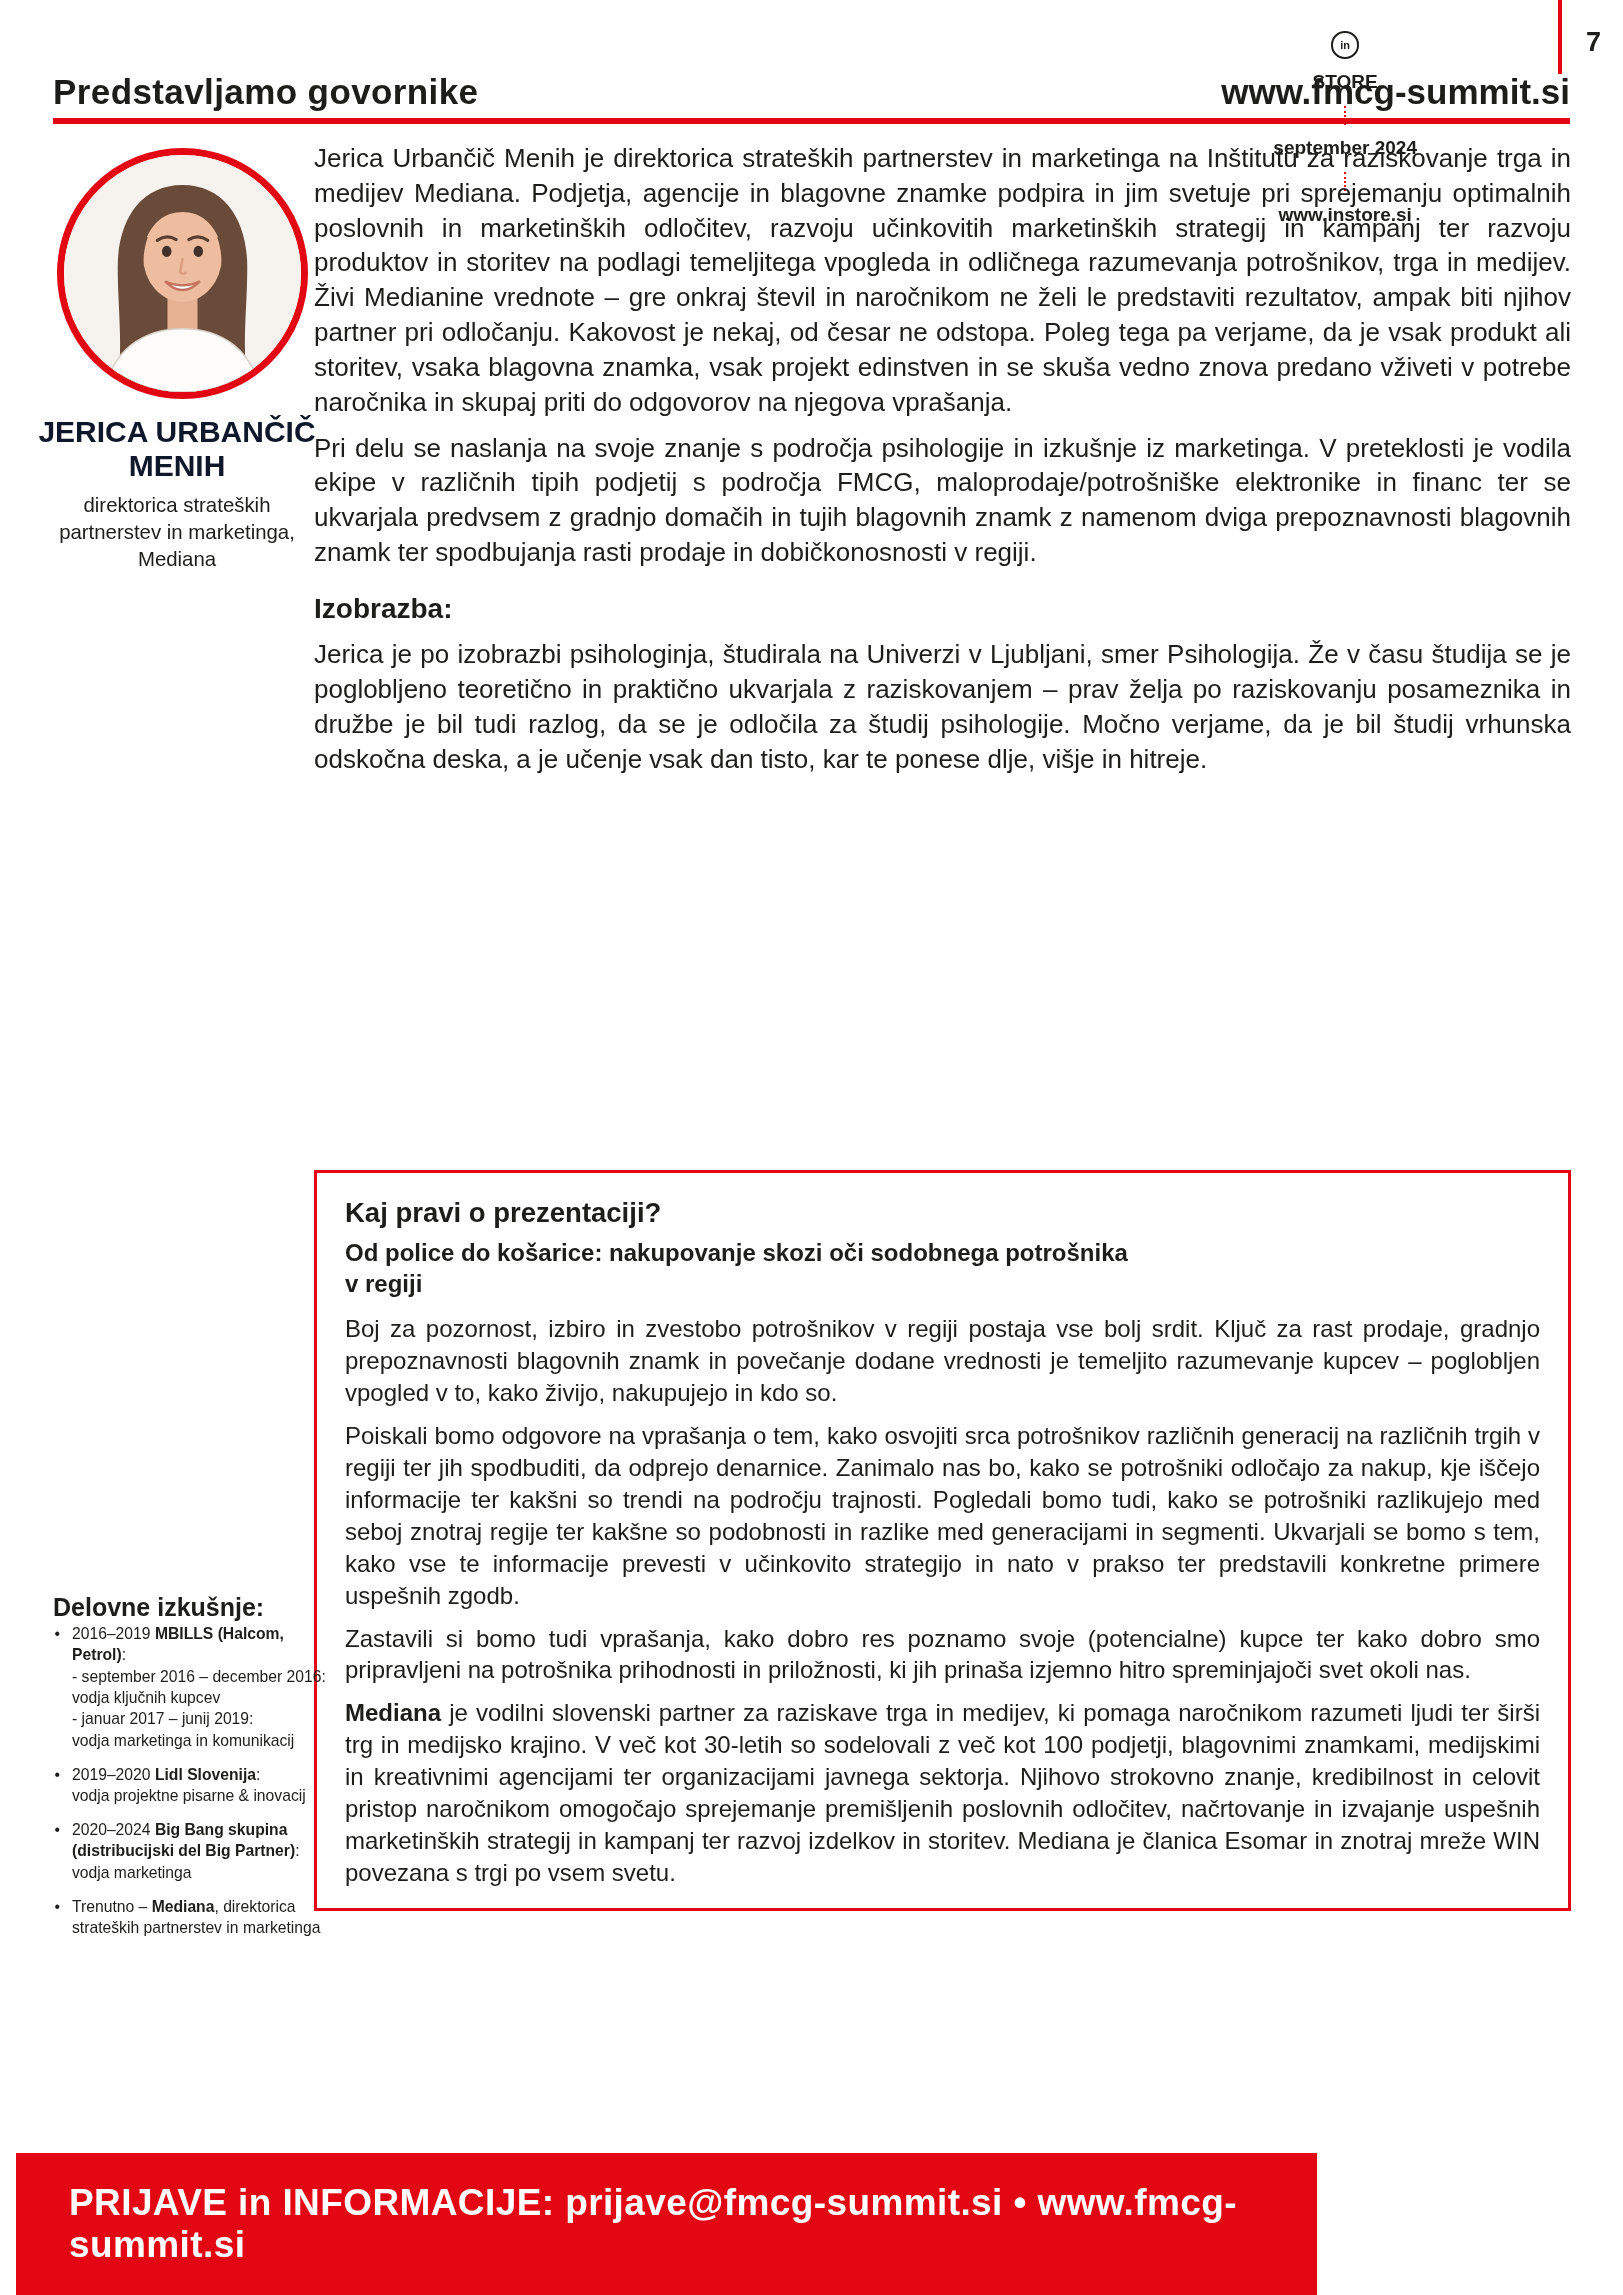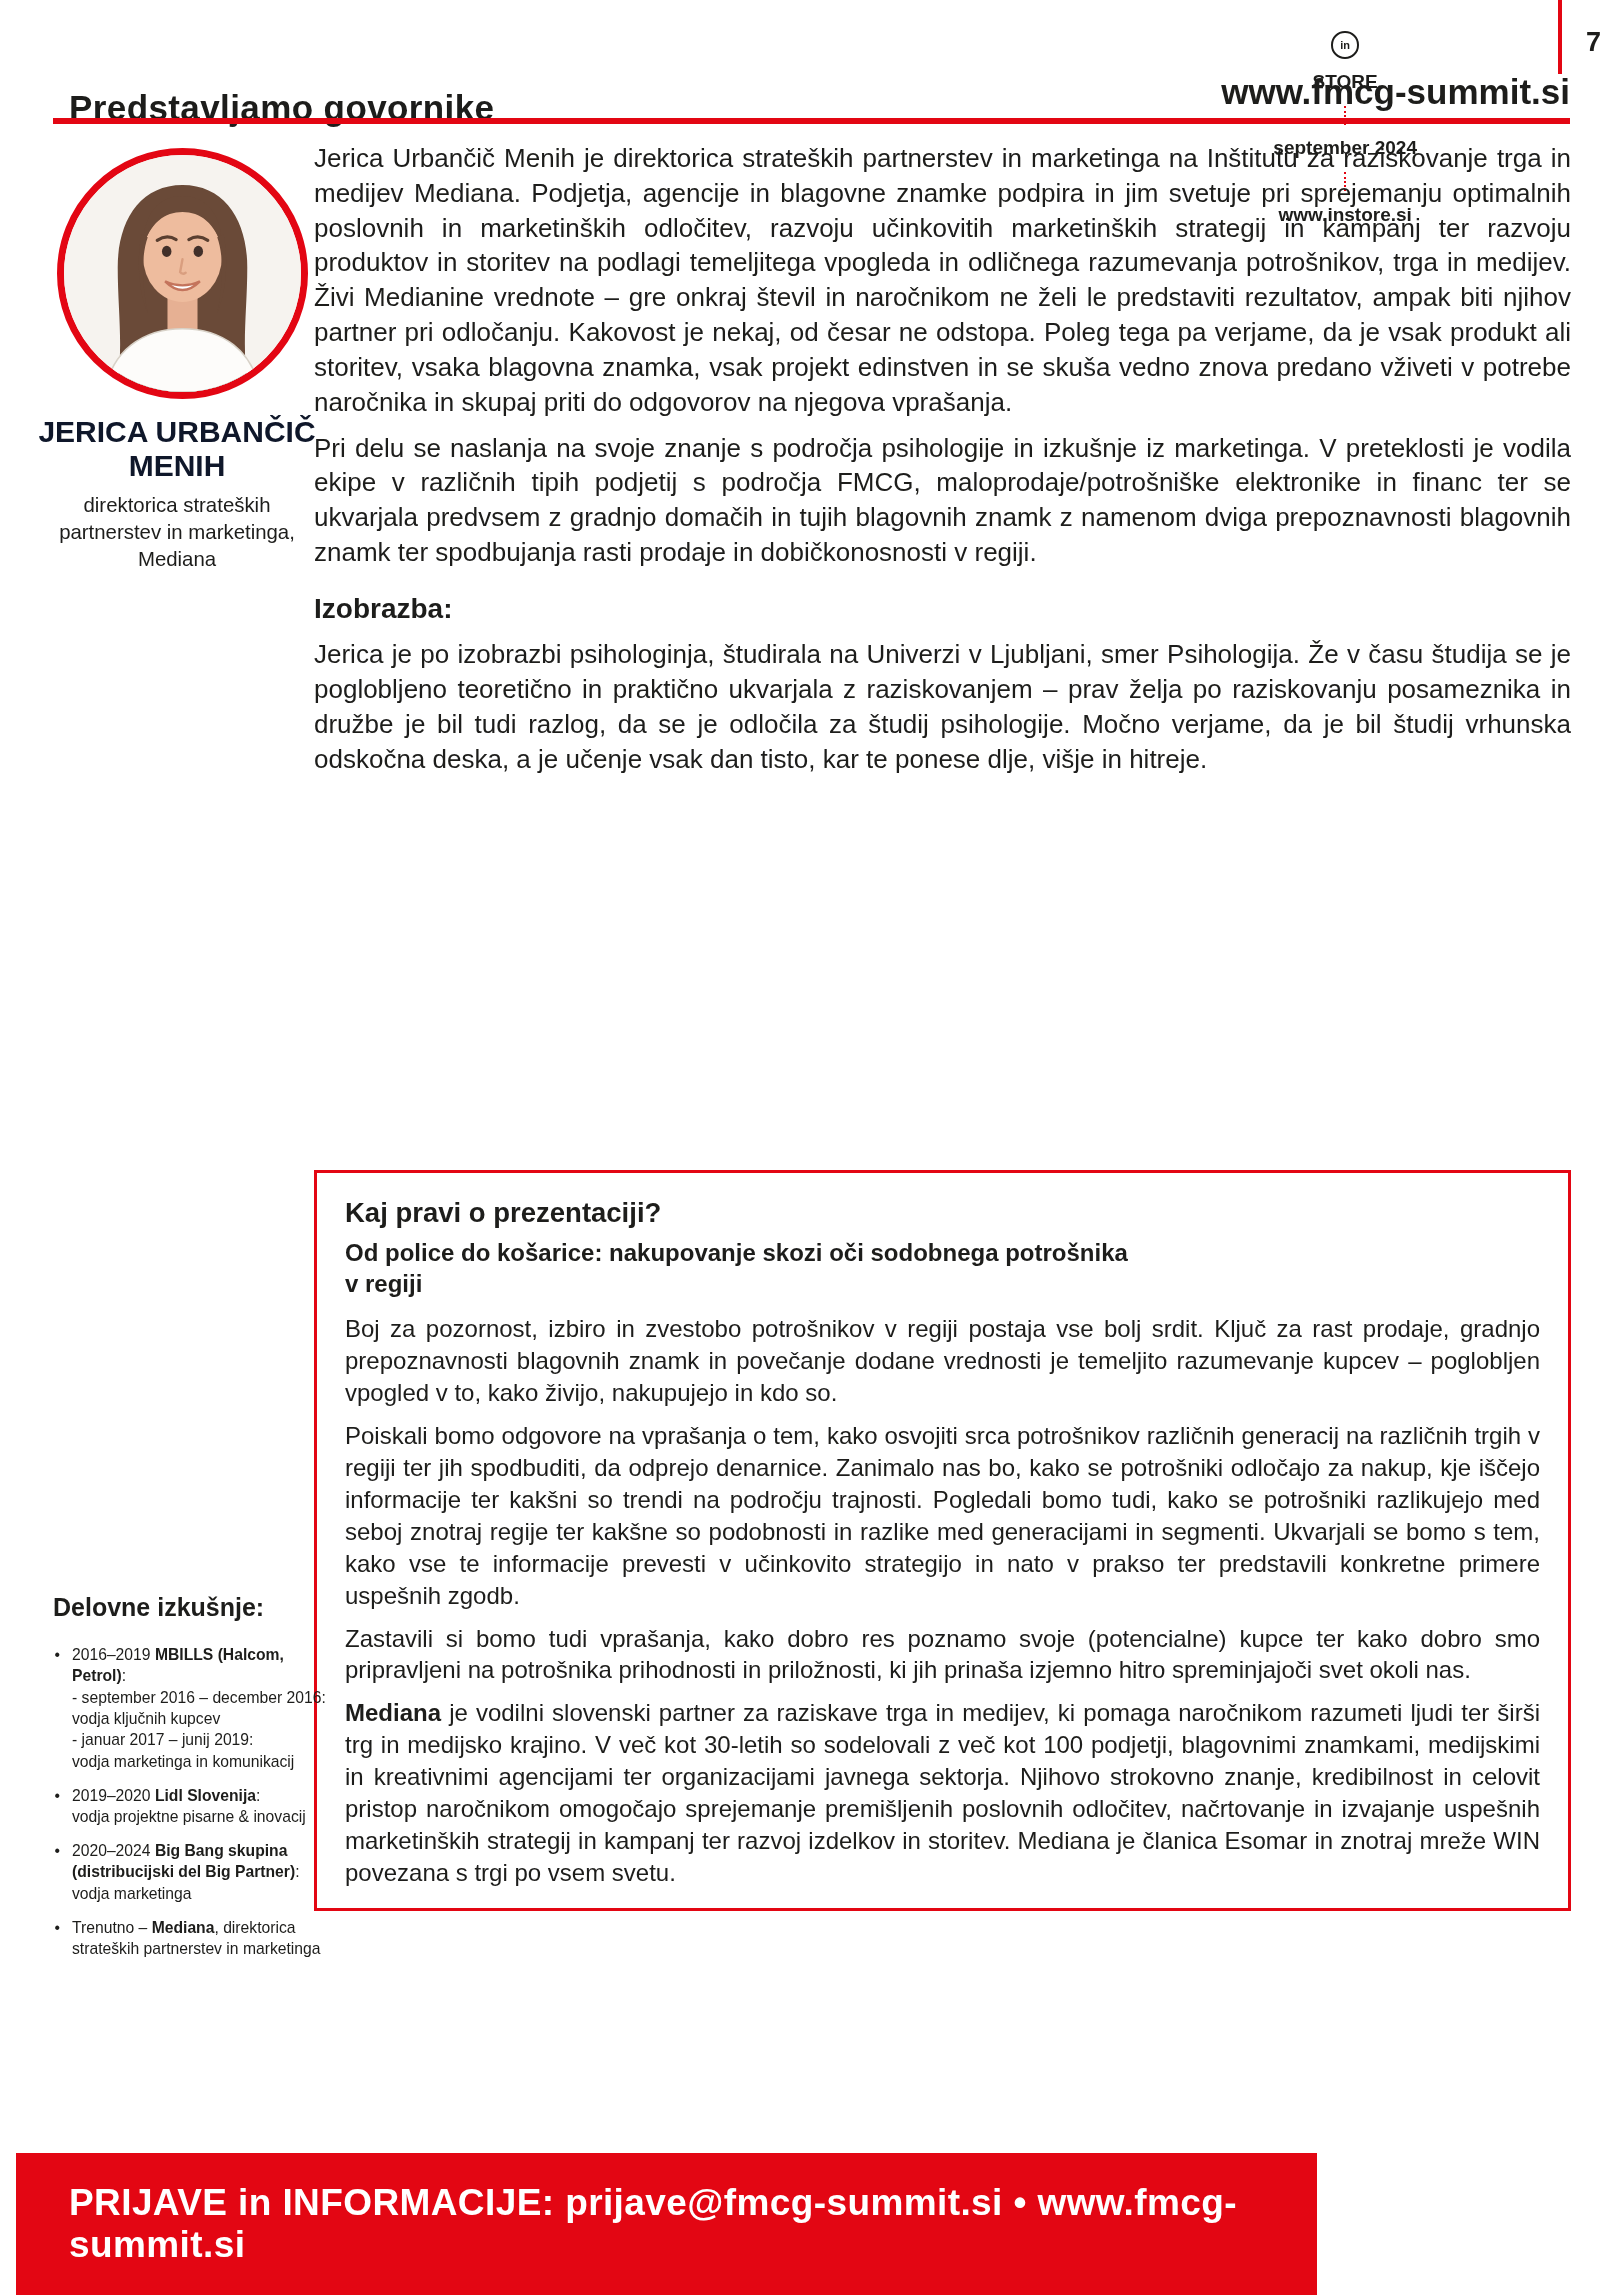--- a/index.html
+++ b/index.html
@@ -22,21 +22,21 @@
   .logo-circle {
     width: 23.6px; height: 23.6px; border: 2.4px solid #1d1d1b; border-radius: 50%;
     display: inline-flex; align-items: center; justify-content: center;
     font-size: 11px; font-weight: 700;
   }
   .dot-sep { height: 19px; border-left: 2.4px dotted #e30613; }
   .page-rule-vert { position: absolute; top: 0; right: 61px; width: 3.9px; height: 74px; background: #e30613; }
   .page-number { position: absolute; top: 27px; right: 22px; font-size: 27px; font-weight: 700; }
 
   
-  .header-left { position: absolute; top: 72px; left: 53px; margin: 16px; font-size: 35px; font-weight: 700; letter-spacing: 0.4px; }
+  .header-left { position: absolute; top: 72px; left: 53px; margin: 0; font-size: 35px; font-weight: 700; letter-spacing: 0.4px; }
   .header-right { position: absolute; top: 72px; right: 53px; font-size: 35px; font-weight: 700; }
   .red-rule { position: absolute; top: 118px; left: 53px; width: 1517px; height: 6.3px; background: #e30613; }
 
   
   .photo-wrap {
     position: absolute; top: 148px; left: 57px;
     width: 237px; height: 237px; border-radius: 50%;
     border: 7px solid #e30613; overflow: hidden; background: #f6f3ef;
   }
   .photo-wrap svg { display: block; width: 100%; height: 100%; }
@@ -63,21 +63,21 @@
     box-sizing: border-box; border: 3.1px solid #e30613;
     padding: 23.6px 28px 19px 28px;
   }
   .box-kicker { font-size: 27.5px; font-weight: 700; margin: 0 0 9.4px 0; }
   .box-title { font-size: 24px; font-weight: 700; line-height: 1.28; margin: 0 0 14px 0; }
   .kaj-box p { font-size: 24px; line-height: 1.33; text-align: justify; margin: 0 0 11px 0; }
   .kaj-box p:last-child { margin-bottom: 0; }
 
   
   .experience { position: absolute; top: 1593px; left: 53px; width: 275px; }
-  .experience h3 { margin: 0 0 22px 0; font-size: 25px; font-weight: 700; }
+  .experience h3 { margin: 0 0 1px 0; font-size: 25px; font-weight: 700; }
   .experience ul { list-style: none; margin: 0; padding: 0; font-size: 15.7px; line-height: 1.36; }
   .experience li { position: relative; padding-left: 19px; margin-bottom: 12.6px; }
   .experience li::before { content: "\2022"; position: absolute; left: 1.6px; top: 0; color: #1d1d1b; }
   .exp-line { display: block; }
 
   
   .footer-banner {
     position: absolute; left: 16px; top: 2153px; width: 1301px; height: 142px;
     background: #e30613; display: flex; align-items: center;
     box-sizing: border-box; padding-left: 53px;

